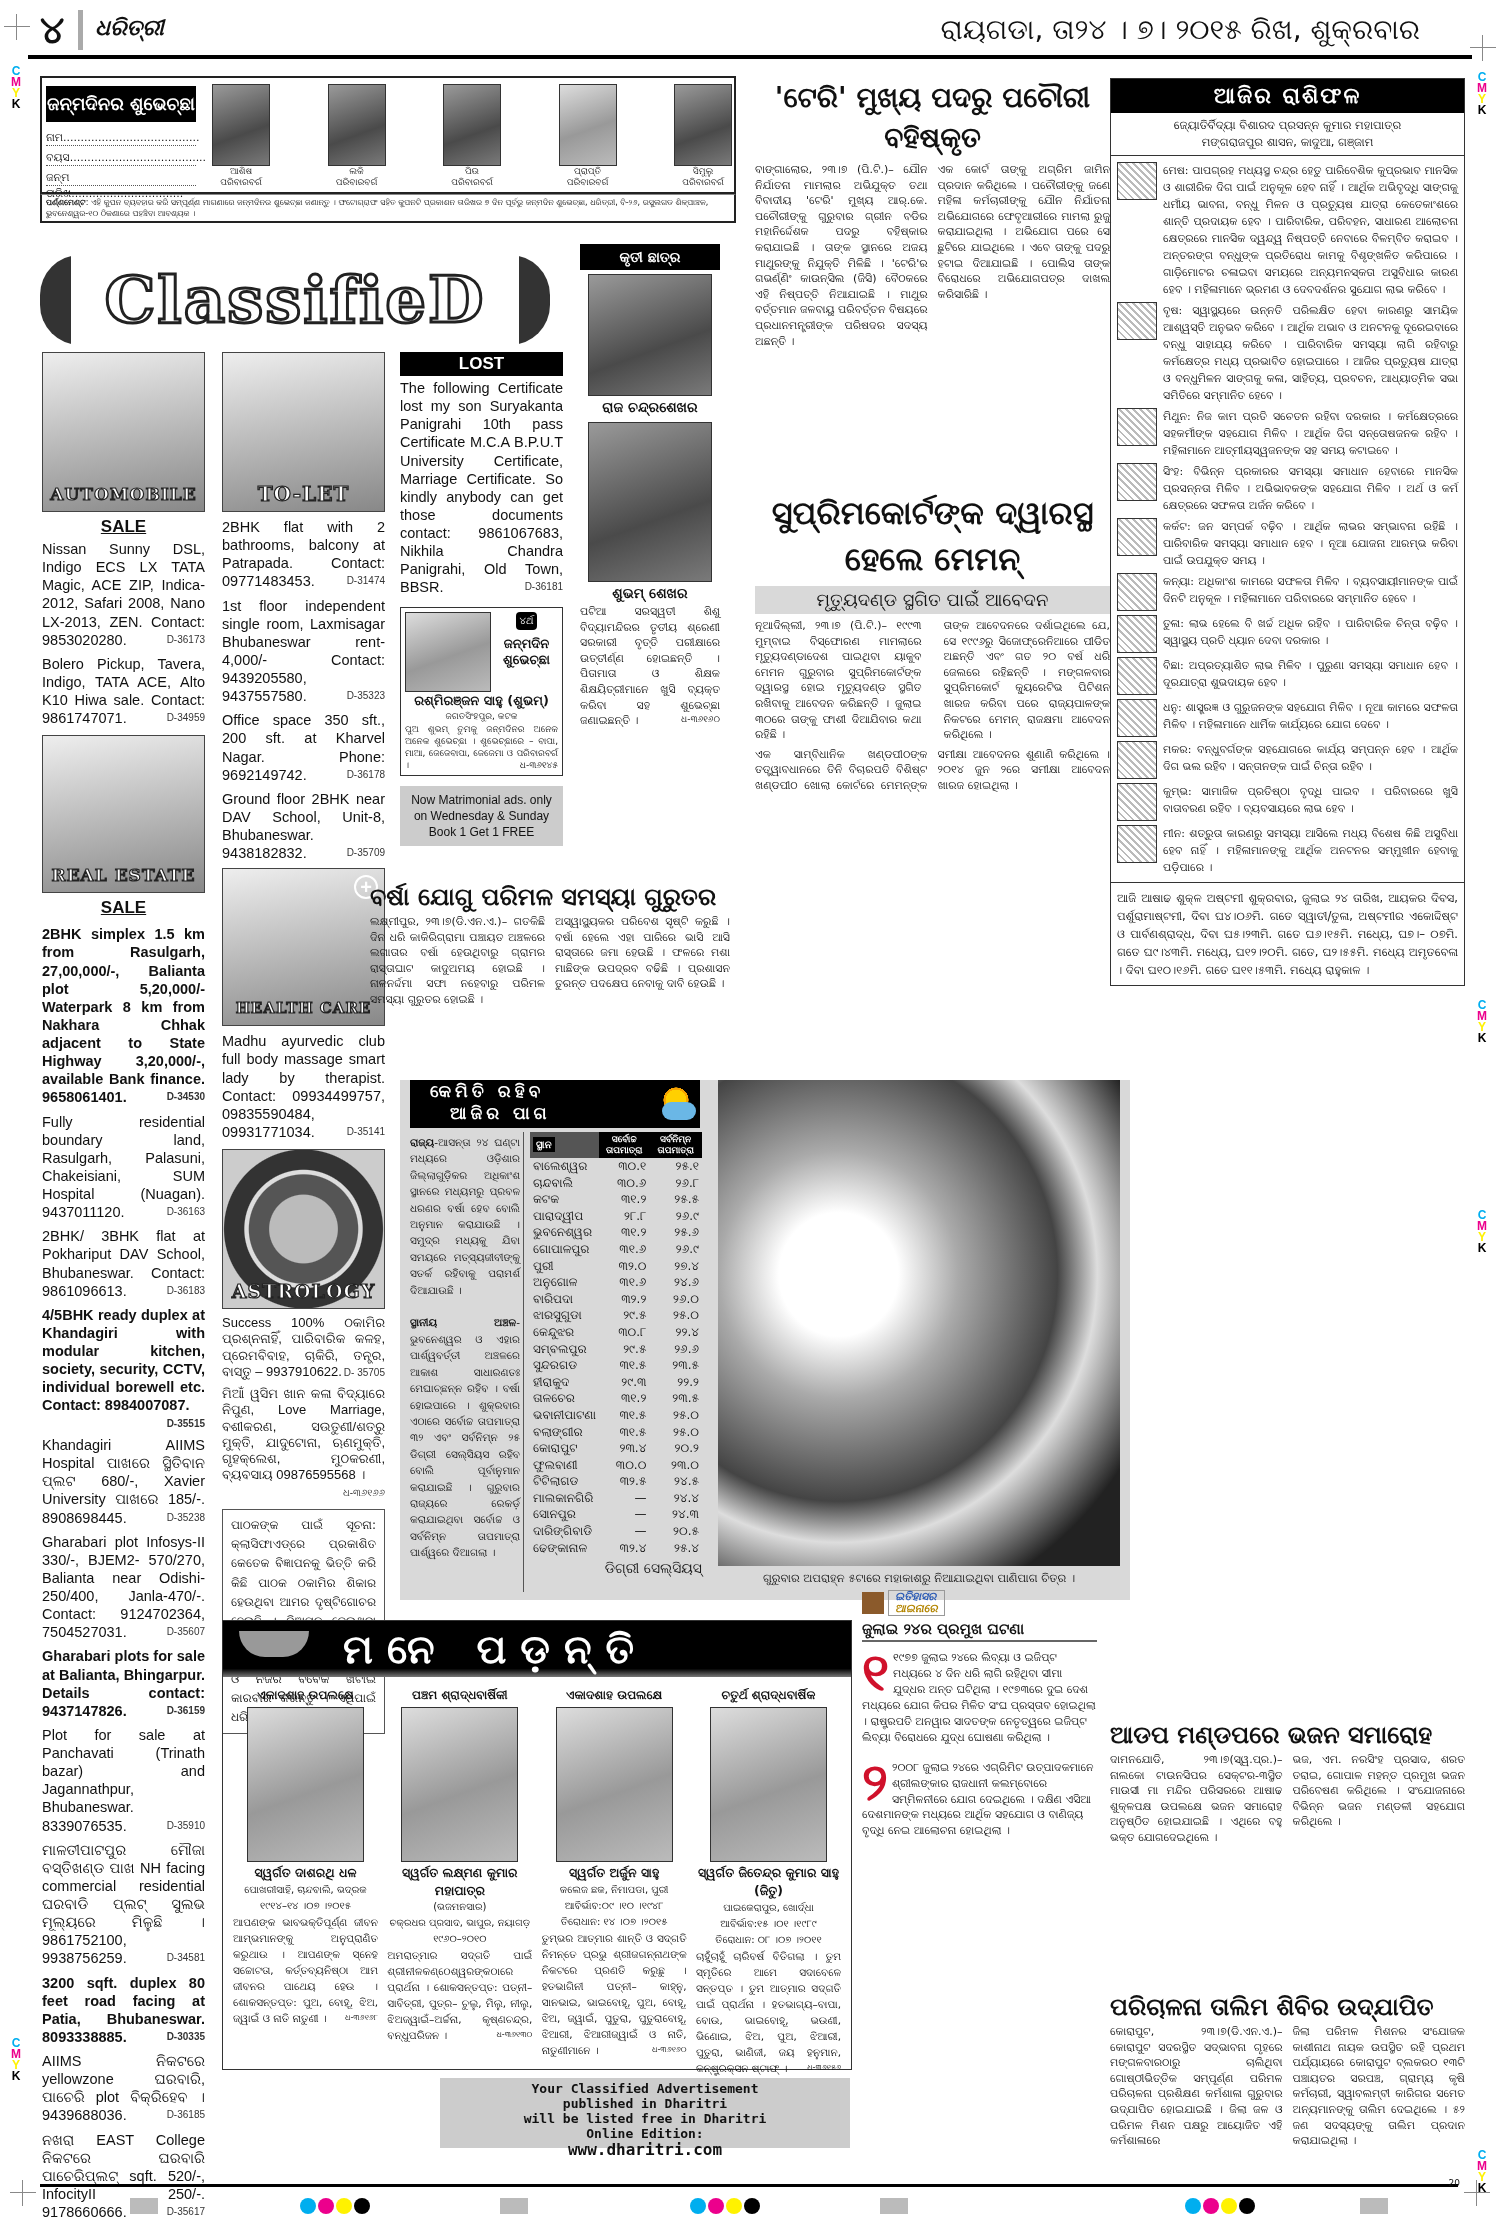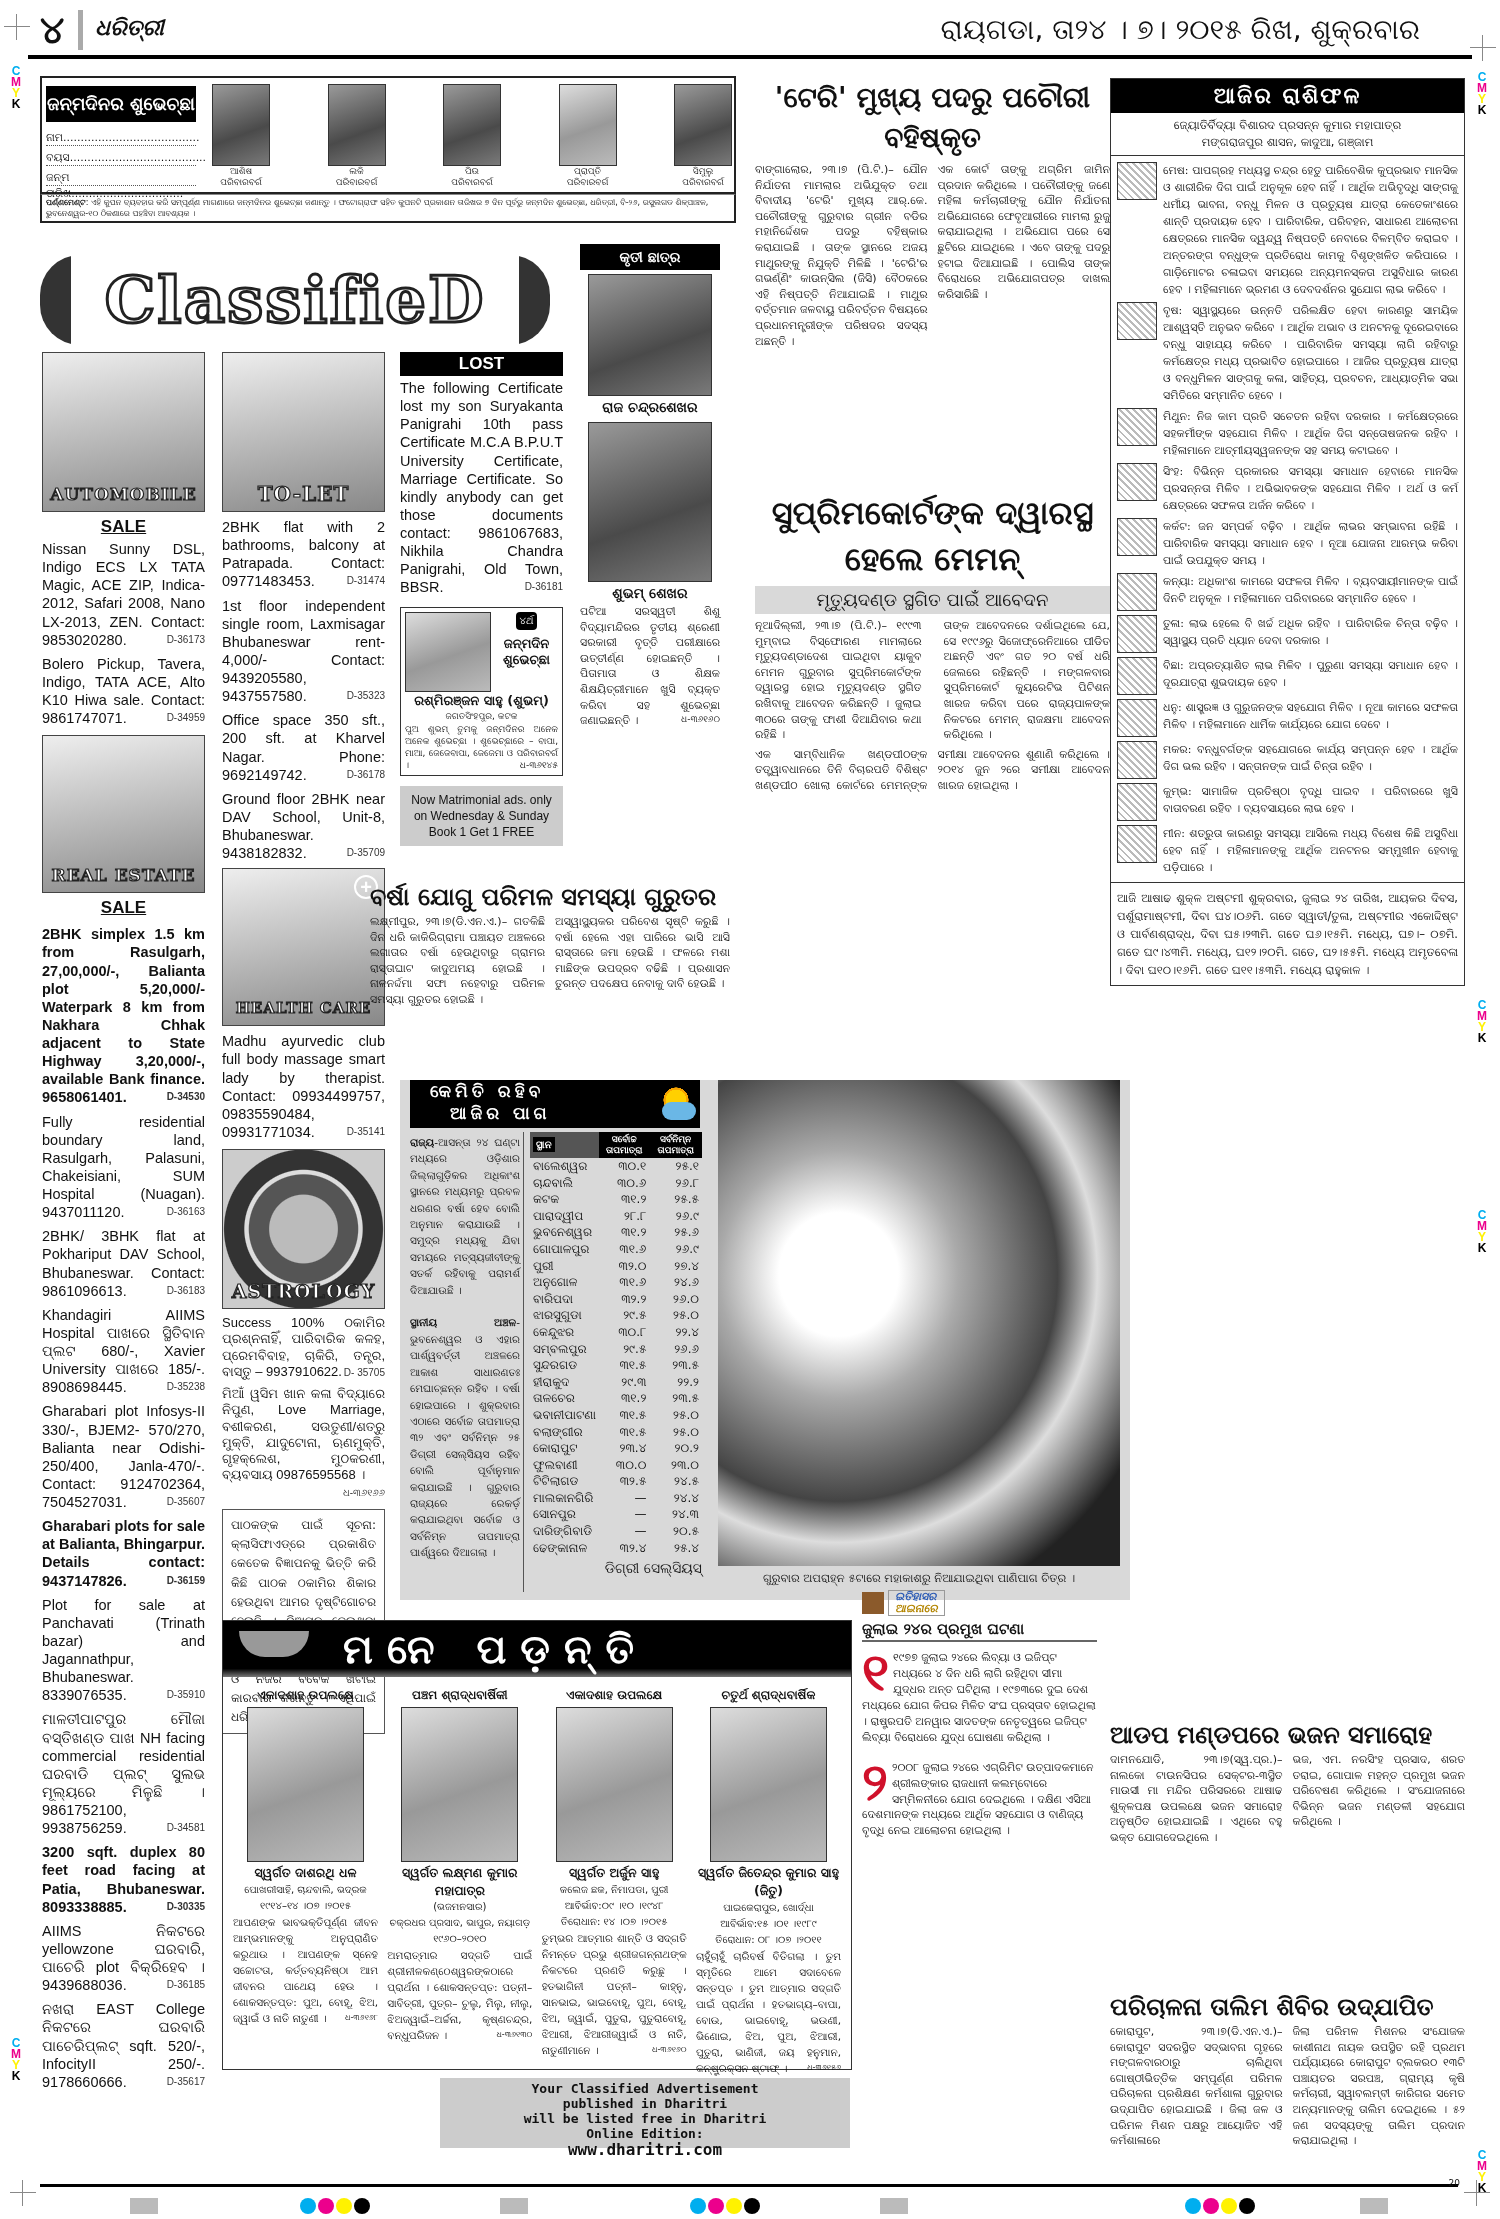--- a/index.html
+++ b/index.html
@@ -133,20 +133,21 @@
   <div class="en" style="margin-top:6px"><span>Bolero Pickup, Tavera, Indigo, TATA ACE, Alto K10 Hiwa sale. Contact: 9861747071.</span><span class="code">D-34959</span><div style="clear:both"></div></div>
 
   <div class="catimg" style="height:158px;margin-top:8px">
       <div class="lbl" style="font-size:17px">REAL ESTATE</div>
     </div>
   <div class="sale" style="margin-top:4px">SALE</div>
   <div id="re-list">
       <div class="en" style="margin-top: 6px; font-weight: bold;"><span>2BHK simplex 1.5 km from Rasulgarh, 27,00,000/-, Balianta plot 5,20,000/- Waterpark 8 km from Nakhara Chhak adjacent to State Highway 3,20,000/-, available Bank finance. 9658061401.</span><span class="code">D-34530</span><div style="clear:both"></div></div>
       <div class="en" style="margin-top: 6px;"><span>Fully residential boundary land, Rasulgarh, Palasuni, Chakeisiani, SUM Hospital (Nuagan). 9437011120.</span><span class="code">D-36163</span><div style="clear:both"></div></div>
       <div class="en" style="margin-top: 6px;"><span>2BHK/ 3BHK flat at Pokhariput DAV School, Bhubaneswar. Contact: 9861096613.</span><span class="code">D-36183</span><div style="clear:both"></div></div>
+      <div class="en" style="margin-top: 6px; font-weight: bold;"><span>4/5BHK ready duplex at Khandagiri with modular kitchen, society, security, CCTV, individual borewell etc. Contact: 8984007087.</span><span class="code">D-35515</span><div style="clear:both"></div></div>
       <div class="en" style="margin-top: 6px;"><span>Khandagiri AIIMS Hospital ପାଖରେ ସ୍ଥିତିବାନ ପ୍ଲଟ 680/-, Xavier University ପାଖରେ 185/-. 8908698445.</span><span class="code">D-35238</span><div style="clear:both"></div></div>
       <div class="en" style="margin-top: 6px;"><span>Gharabari plot Infosys-II 330/-, BJEM2- 570/270, Balianta near Odishi- 250/400, Janla-470/-. Contact: 9124702364, 7504527031.</span><span class="code">D-35607</span><div style="clear:both"></div></div>
       <div class="en" style="margin-top: 6px; font-weight: bold;"><span>Gharabari plots for sale at Balianta, Bhingarpur. Details contact: 9437147826.</span><span class="code">D-36159</span><div style="clear:both"></div></div>
       <div class="en" style="margin-top: 6px;"><span>Plot for sale at Panchavati (Trinath bazar) and Jagannathpur, Bhubaneswar. 8339076535.</span><span class="code">D-35910</span><div style="clear:both"></div></div>
       <div class="en" style="margin-top: 6px;"><span>ମାଳତୀପାଟପୁର ମୌଜା ବସ୍ତିଖଣ୍ଡ ପାଖ NH facing commercial residential ଘରବାଡି ପ୍ଲଟ୍ ସୁଲଭ ମୂଲ୍ୟରେ ମିଳୁଛି । 9861752100, 9938756259.</span><span class="code">D-34581</span><div style="clear:both"></div></div>
       <div class="en" style="margin-top: 6px; font-weight: bold;"><span>3200 sqft. duplex 80 feet road facing at Patia, Bhubaneswar. 8093338885.</span><span class="code">D-30335</span><div style="clear:both"></div></div>
       <div class="en" style="margin-top: 6px;"><span>AIIMS ନିକଟରେ yellowzone ଘରବାରି, ପାଚେରି plot ବିକ୍ରିହେବ । 9439688036.</span><span class="code">D-36185</span><div style="clear:both"></div></div>
       <div class="en" style="margin-top: 6px;"><span>ନଖରା EAST College ନିକଟରେ ଘରବାରି ପାଚେରିପ୍ଲଟ୍ sqft. 520/-, InfocityII 250/-. 9178660666.</span><span class="code">D-35617</span><div style="clear:both"></div></div>
     </div>
 </div>

